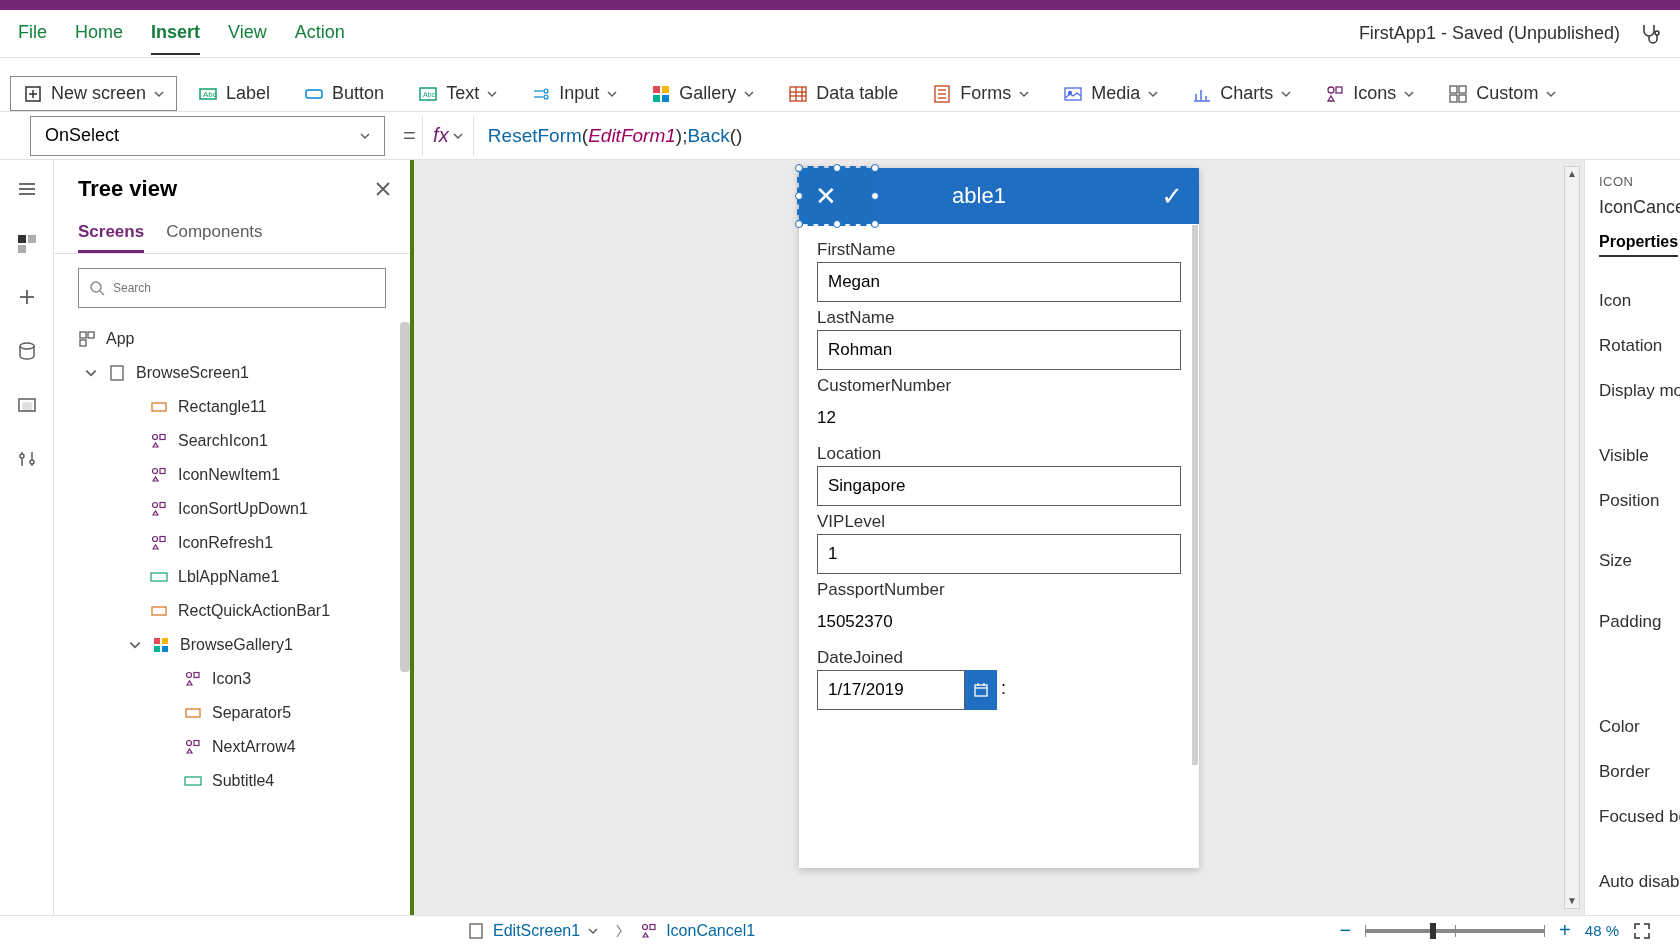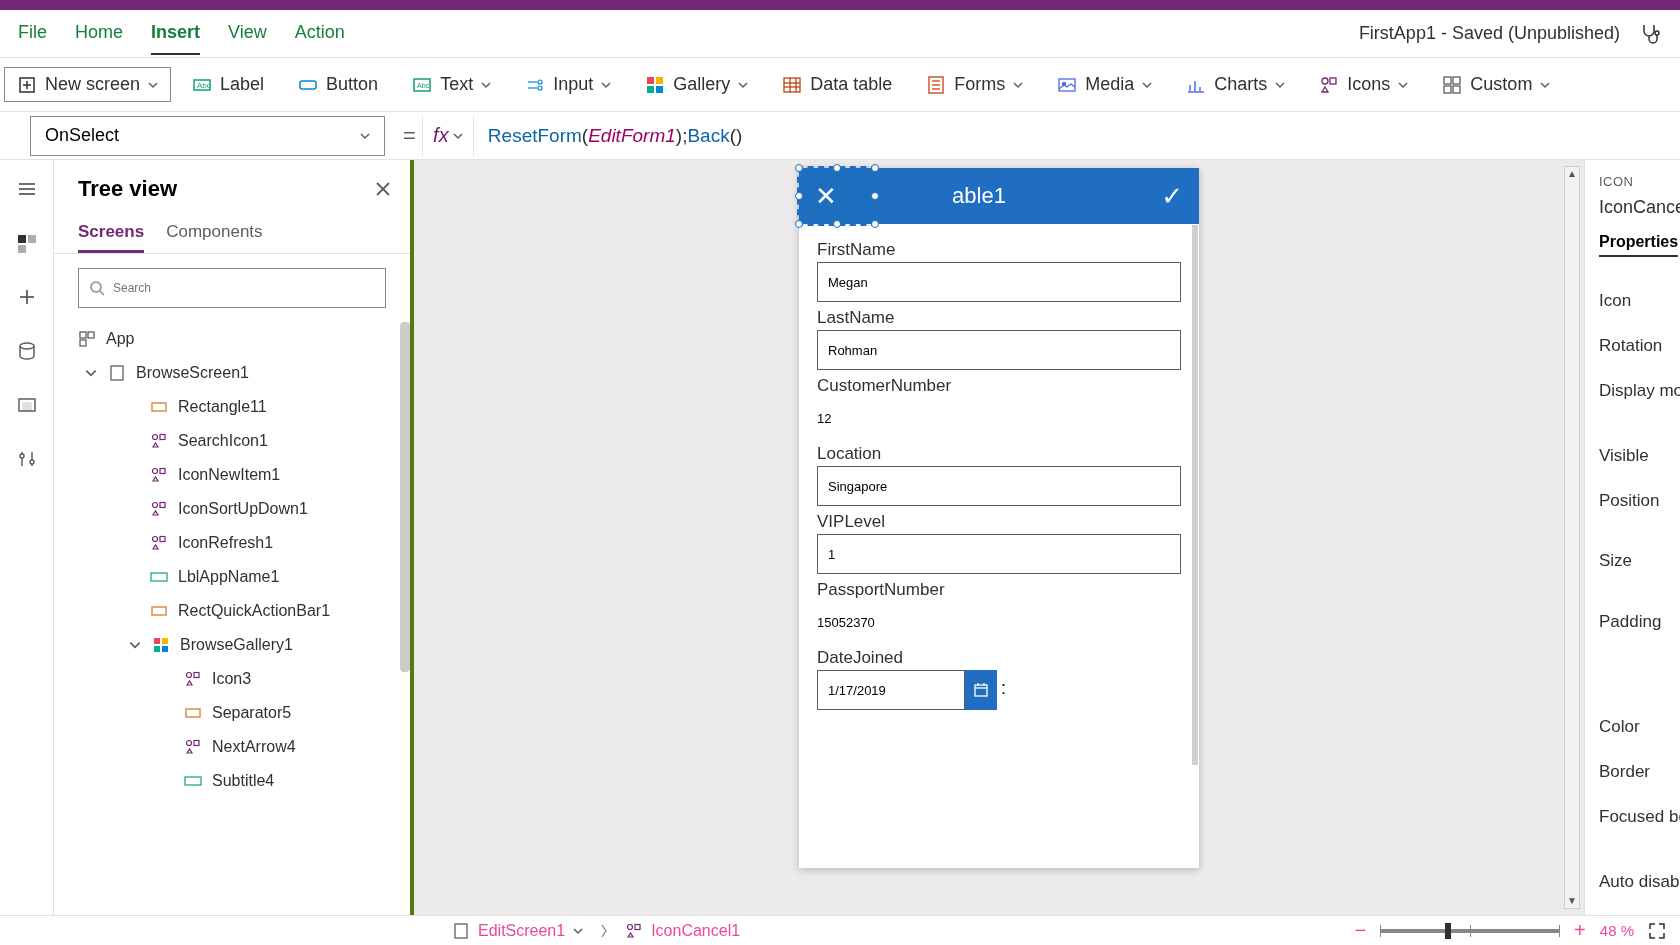--- a/index.html
+++ b/index.html
@@ -8,21 +8,21 @@
   .titlebar { height: 10px; background: #742774; }
   
   .menubar { height: 48px; display: flex; align-items: center; padding: 0 18px; border-bottom: 1px solid #e1e1e1; justify-content: space-between; }
   .menubar-left { display: flex; gap: 28px; }
   .menu-item { font-size: 18px; color: #15803d; cursor: pointer; padding: 10px 0; }
   .menu-item.active { font-weight: 600; border-bottom: 2px solid #323130; }
   .menubar-right { display: flex; align-items: center; gap: 18px; }
   .app-title { font-size: 18px; color: #323130; }
   .steth-icon { width: 24px; height: 24px; }
 
-  .toolbar { height: 54px; display: flex; align-items: center; padding: 0 4px; gap: 8px; border-bottom: 1px solid #e1e1e1; }
+  .toolbar { height: 54px; display: flex; align-items: flex-end; padding: 0 10px; gap: 8px; border-bottom: 1px solid #e1e1e1; }
   .tool-btn { display: flex; align-items: center; gap: 8px; padding: 6px 12px; font-size: 18px; color: #323130; cursor: pointer; border: 1px solid transparent; }
   .tool-btn.boxed { border: 1px solid #8a8886; }
   .tool-icon { width: 20px; height: 20px; display: inline-flex; align-items: center; justify-content: center; }
   .chevron-down { width: 10px; height: 10px; }
 
   .formula-row { height: 48px; display: flex; align-items: center; border-bottom: 1px solid #e1e1e1; }
   .prop-select { width: 355px; height: 40px; margin: 0 12px 0 30px; border: 1px solid #8a8886; display: flex; align-items: center; justify-content: space-between; padding: 0 14px; font-size: 18px; }
   .eq { font-size: 22px; color: #605e5c; padding: 0 6px; }
   .fx-box { width: 52px; height: 40px; border-left: 1px solid #e1e1e1; border-right: 1px solid #e1e1e1; display: flex; align-items: center; justify-content: center; gap: 4px; }
   .fx { font-style: italic; font-size: 20px; color: #701a75; }
@@ -64,34 +64,34 @@
 
   .phone { width: 400px; background: #fff; box-shadow: 0 2px 8px rgba(0,0,0,0.22); display: flex; flex-direction: column; height: 700px; position: relative; }
   .phone-header { height: 56px; background: #1f6ec1; display: flex; align-items: center; justify-content: space-between; padding: 0 16px; color: #fff; font-size: 22px; }
   .sel-handle { position: absolute; left: -2px; top: -2px; width: 80px; height: 60px; border: 2px dashed #1f6ec1; background: rgba(31,110,193,0.08); pointer-events: none; }
   .sel-dot { position:absolute; width:8px; height:8px; background:#fff; border:1px solid #1f6ec1; border-radius:50%; }
   .close-x { font-size: 26px; cursor: pointer; position: relative; z-index: 2; }
   .check { font-size: 26px; cursor: pointer; }
   .phone-body { flex: 1; overflow: hidden; padding: 12px 18px; display: flex; flex-direction: column; gap: 2px; position: relative; }
   .phone-body-scroll { position:absolute; right:1px; top:1px; width: 6px; height: 540px; background:#d0d0d0; }
   .field-label { font-size: 17px; color: #323130; margin-top:4px; }
-  .field-input { height: 40px; border: 1px solid #5e5c5a; padding: 0 10px; font-size: 13px; display: flex; align-items: center; background:#fff; }
+  .field-input { height: 40px; border: 1px solid #5e5c5a; padding: 0 10px; font-size: 17px; display: flex; align-items: center; background:#fff; }
   .field-input.readonly { border: none; padding-left: 0; }
   .date-row { display: flex; }
   .date-input { width: 148px; }
   .date-btn { width: 32px; height: 40px; background: #1f6ec1; display: flex; align-items: center; justify-content: center; color: #fff; }
   .colon { padding: 8px 4px; font-size: 18px; }
 
   .propspanel { width: 96px; border-left: 1px solid #e1e1e1; padding: 14px 0 14px 14px; display: flex; flex-direction: column; gap: 6px; }
   .pp-ctx { font-size: 13px; color: #605e5c; letter-spacing: 0.5px; margin-bottom:2px; }
   .pp-name { font-size: 18px; font-weight: 400; color: #323130; margin-bottom: 10px; white-space: nowrap; overflow: hidden; }
   .pp-tab { font-size: 16px; font-weight: 600; border-bottom: 2px solid #323130; display: inline-block; padding-bottom: 4px; margin-bottom: 18px; }
   .pp-row { font-size: 17px; color: #323130; padding: 10px 0; white-space: nowrap; overflow: hidden; }
 
-  .statusbar { height: 30px; border-top: 1px solid #e1e1e1; display: flex; align-items: center; padding: 0 14px; justify-content: space-between; font-size: 16px; color: #ec4899; }
+  .statusbar { height: 30px; border-top: 1px solid #e1e1e1; display: flex; align-items: center; padding: 0 29px; justify-content: space-between; font-size: 16px; color: #0369a1; }
   .crumbs { display: flex; align-items: center; gap: 10px; margin-left: 430px; }
   .crumb { display: flex; align-items: center; gap: 8px; padding: 2px 8px; }
   .crumb .small-chevron { width: 10px; height: 10px; }
   .crumb-sep { width: 6px; height: 14px; color: #8a8886; }
   .zoom { display: flex; align-items: center; gap: 14px; }
   .zoom-slider { width: 180px; height: 4px; background: #8a8886; position: relative; }
   .zoom-slider .zstick { position:absolute; top:-4px; height:12px; width:1px; background:#8a8886; }
   .zoom-slider .zthumb { position:absolute; top:-6px; width:6px; height:16px; background:#323130; }
   .zoom-lvl { font-size: 15px; }
   .fit-icon { width: 18px; height: 18px; }

